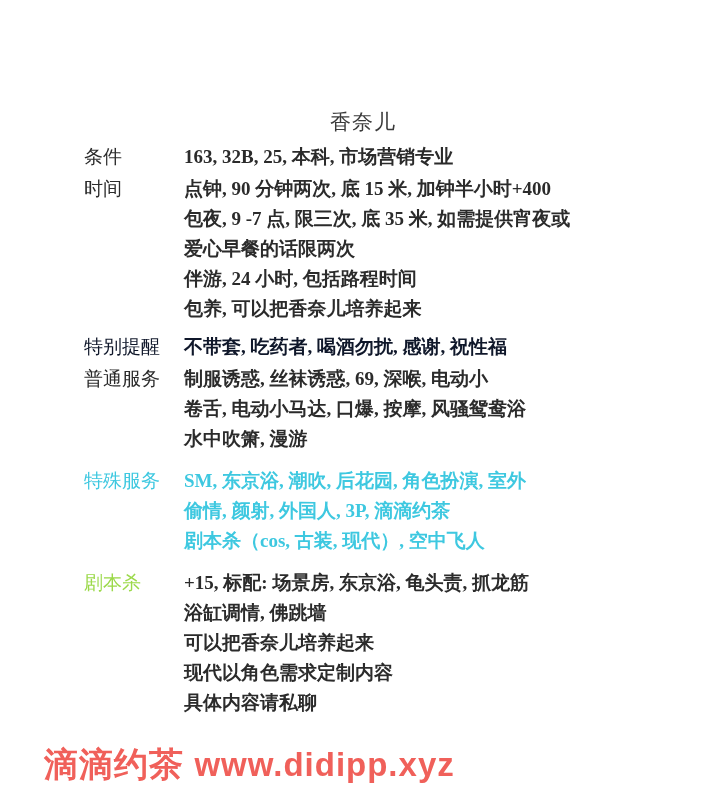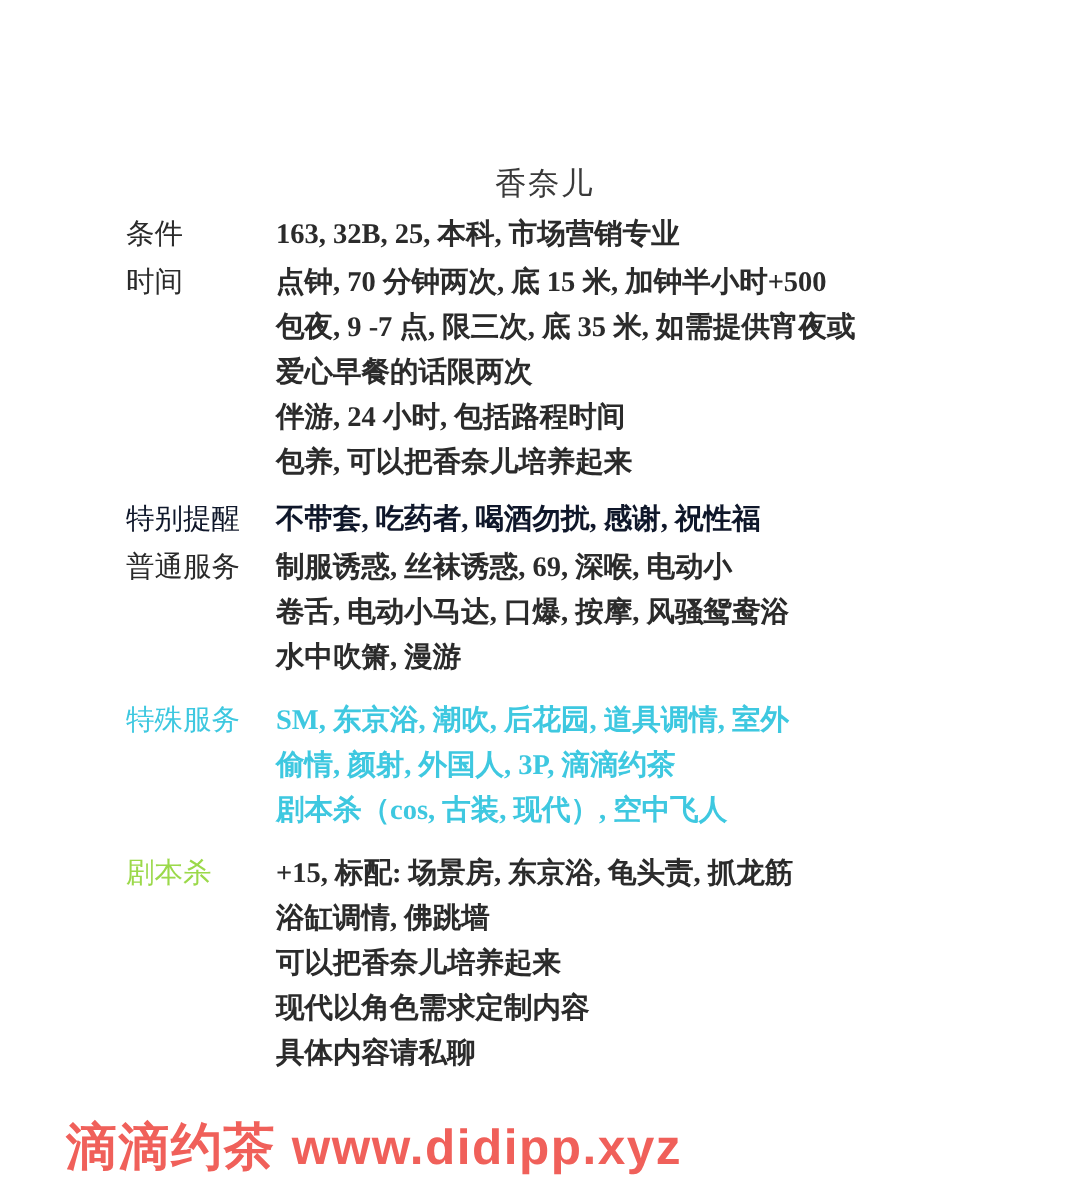--- a/index.html
+++ b/index.html
@@ -98,21 +98,21 @@
     <div class="row">
       <div class="label blk-default">条件</div>
       <div class="values blk-default">
         <span class="line">163, 32B, 25, 本科, 市场营销专业</span>
       </div>
     </div>
 
     <div class="row">
       <div class="label blk-default">时间</div>
       <div class="values blk-default">
-        <span class="line">点钟, 70 分钟两次, 底 15 米, 加钟半小时+500</span>
+        <span class="line">点钟, 90 分钟两次, 底 15 米, 加钟半小时+400</span>
         <span class="line">包夜, 9 -7 点, 限三次, 底 35 米, 如需提供宵夜或</span>
         <span class="line">爱心早餐的话限两次</span>
         <span class="line">伴游, 24 小时, 包括路程时间</span>
         <span class="line">包养, 可以把香奈儿培养起来</span>
       </div>
     </div>
 
     <div class="spacer-sm"></div>
 
     <div class="row">
@@ -129,21 +129,21 @@
         <span class="line">卷舌, 电动小马达, 口爆, 按摩, 风骚鸳鸯浴</span>
         <span class="line">水中吹箫, 漫游</span>
       </div>
     </div>
 
     <div class="spacer-md"></div>
 
     <div class="row">
       <div class="label blk-cyan">特殊服务</div>
       <div class="values blk-cyan">
-        <span class="line">SM, 东京浴, 潮吹, 后花园, 道具调情, 室外</span>
+        <span class="line">SM, 东京浴, 潮吹, 后花园, 角色扮演, 室外</span>
         <span class="line">偷情, 颜射, 外国人, 3P, 滴滴约茶</span>
         <span class="line">剧本杀（cos, 古装, 现代）, 空中飞人</span>
       </div>
     </div>
 
     <div class="spacer-md"></div>
 
     <div class="row script-row">
       <div class="label blk-green">剧本杀</div>
       <div class="values blk-default">

